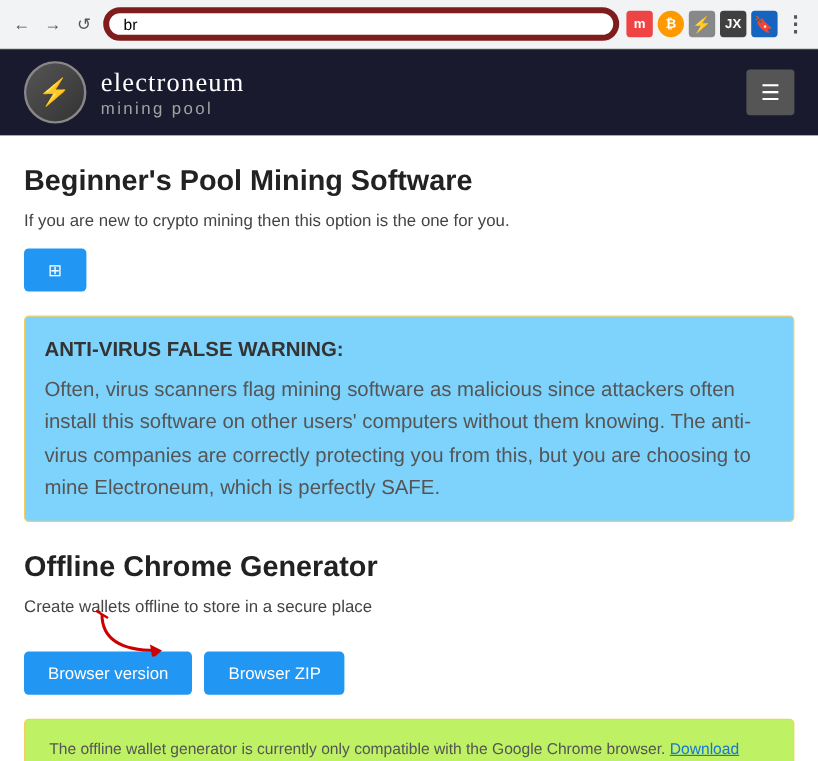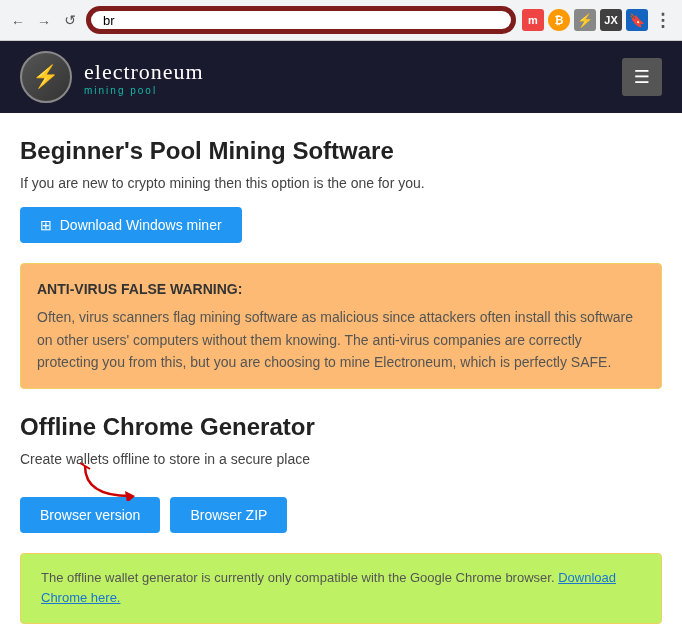--- a/index.html
+++ b/index.html
@@ -81,22 +81,22 @@
     .logo-text {
       display: flex; flex-direction: column;
     }
     .logo-name {
       color: #fff;
       font-size: 22px;
       font-family: Georgia, serif;
       letter-spacing: 1px;
     }
     .logo-sub {
-      color: #14b8a6;
-      font-size: 10px;
+      color: #a3a3a3;
+      font-size: 14px;
       letter-spacing: 2px;
     }
     .hamburger {
       background: #555;
       border: none;
       color: #fff;
       padding: 8px 12px;
       font-size: 18px;
       cursor: pointer;
       border-radius: 3px;
@@ -127,27 +127,27 @@
       padding: 10px 20px;
       border-radius: 4px;
       font-size: 14px;
       cursor: pointer;
       display: inline-flex;
       align-items: center;
       gap: 8px;
     }
 
     .warning-box {
-      background: #fdba74;
+      background: #7dd3fc;
       border: 1px solid #f0d060;
       border-radius: 4px;
       padding: 14px 16px;
       margin: 20px 0;
       color: #555;
-      font-size: 14px;
+      font-size: 17px;
       line-height: 1.6;
     }
     .warning-title {
       font-weight: bold;
       color: #333;
       margin-bottom: 6px;
     }
 
     .section2 { margin-top: 24px; }
 
@@ -219,21 +219,20 @@
   <button class="hamburger">☰</button>
 </div>
 
 <div class="main-content">
 
   <div>
     <h2 class="section-title">Beginner's Pool Mining Software</h2>
     <p class="section-desc">If you are new to crypto mining then this option is the one for you.</p>
     <button class="btn-primary">
       <span>⊞</span>
-      <span>Download  Windows miner</span>
     </button>
   </div>
 
   <div class="warning-box">
     <div class="warning-title">ANTI-VIRUS FALSE WARNING:</div>
     <div>Often, virus scanners flag mining software as malicious since attackers often install this software on other users' computers without them knowing. The anti-virus companies are correctly protecting you from this, but you are choosing to mine Electroneum, which is perfectly SAFE.</div>
   </div>
 
   <div class="section2">
     <h2 class="section-title">Offline Chrome Generator</h2>

